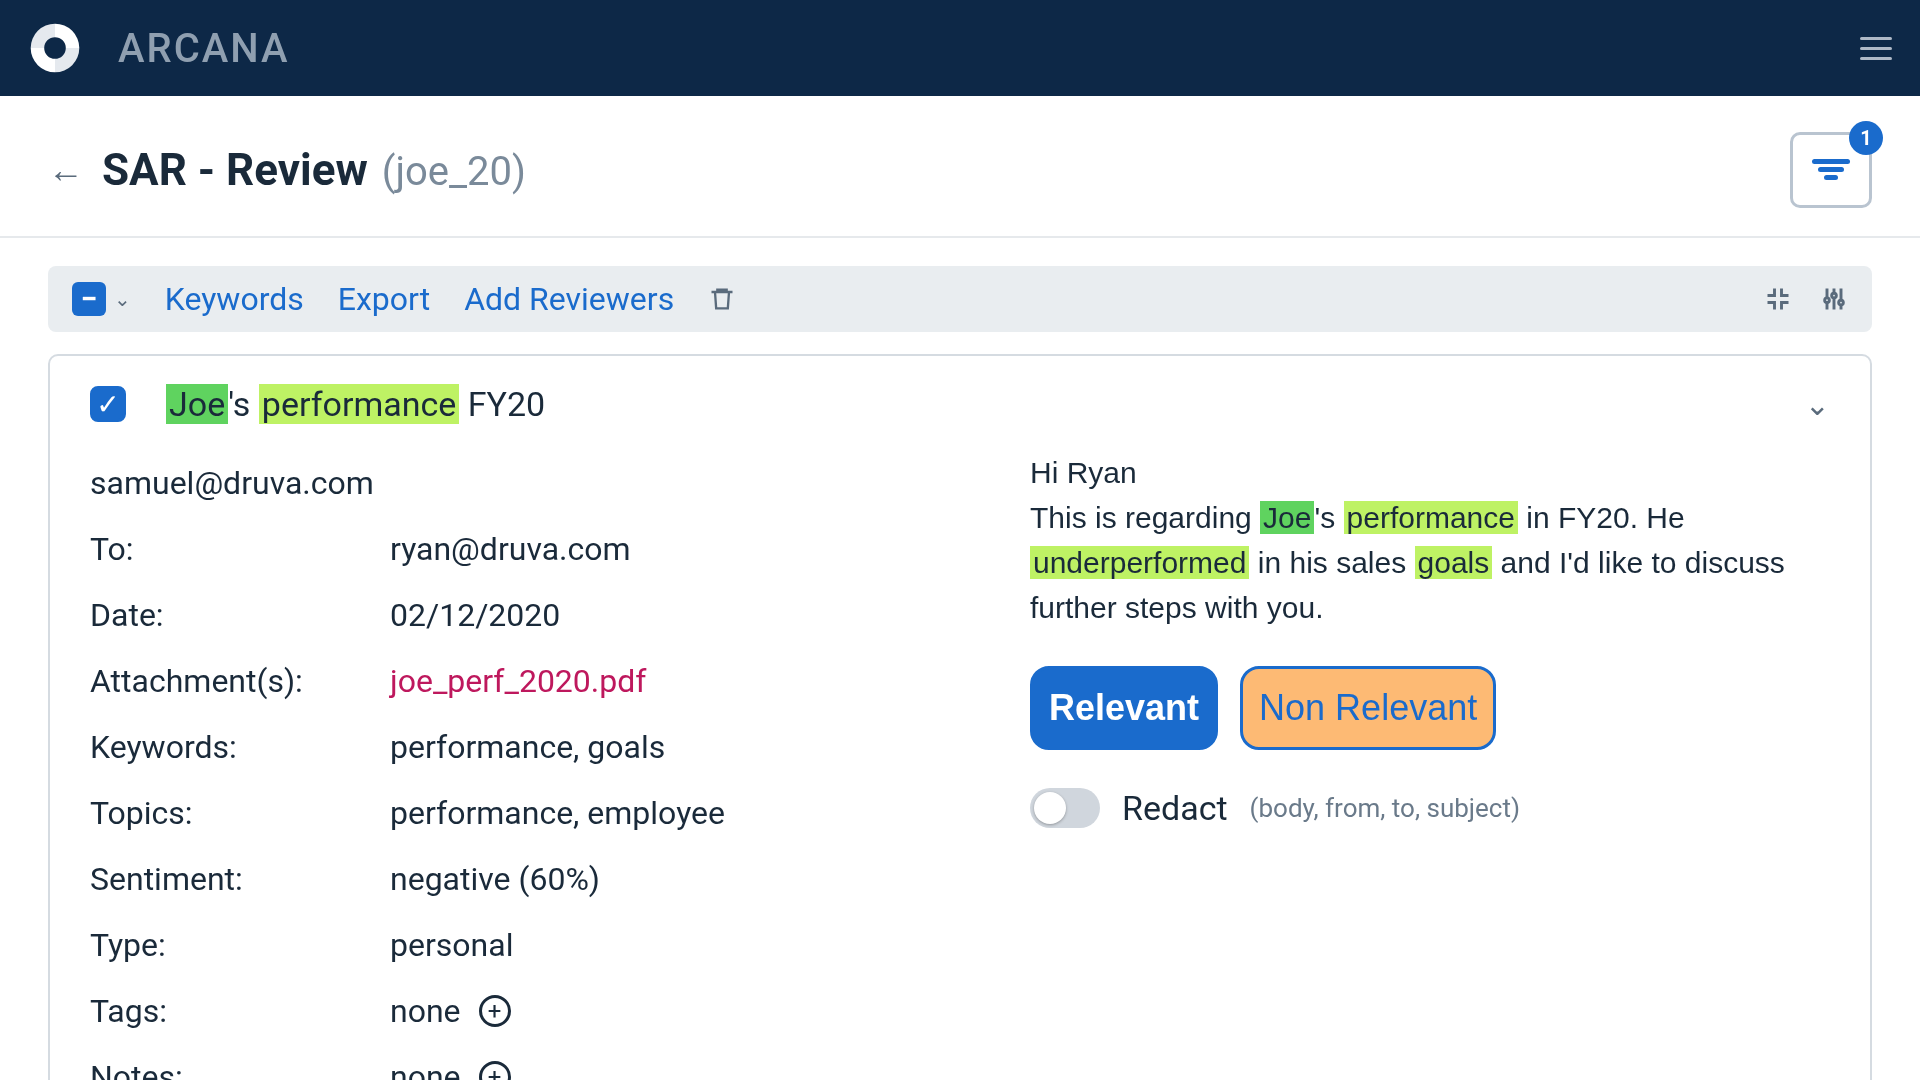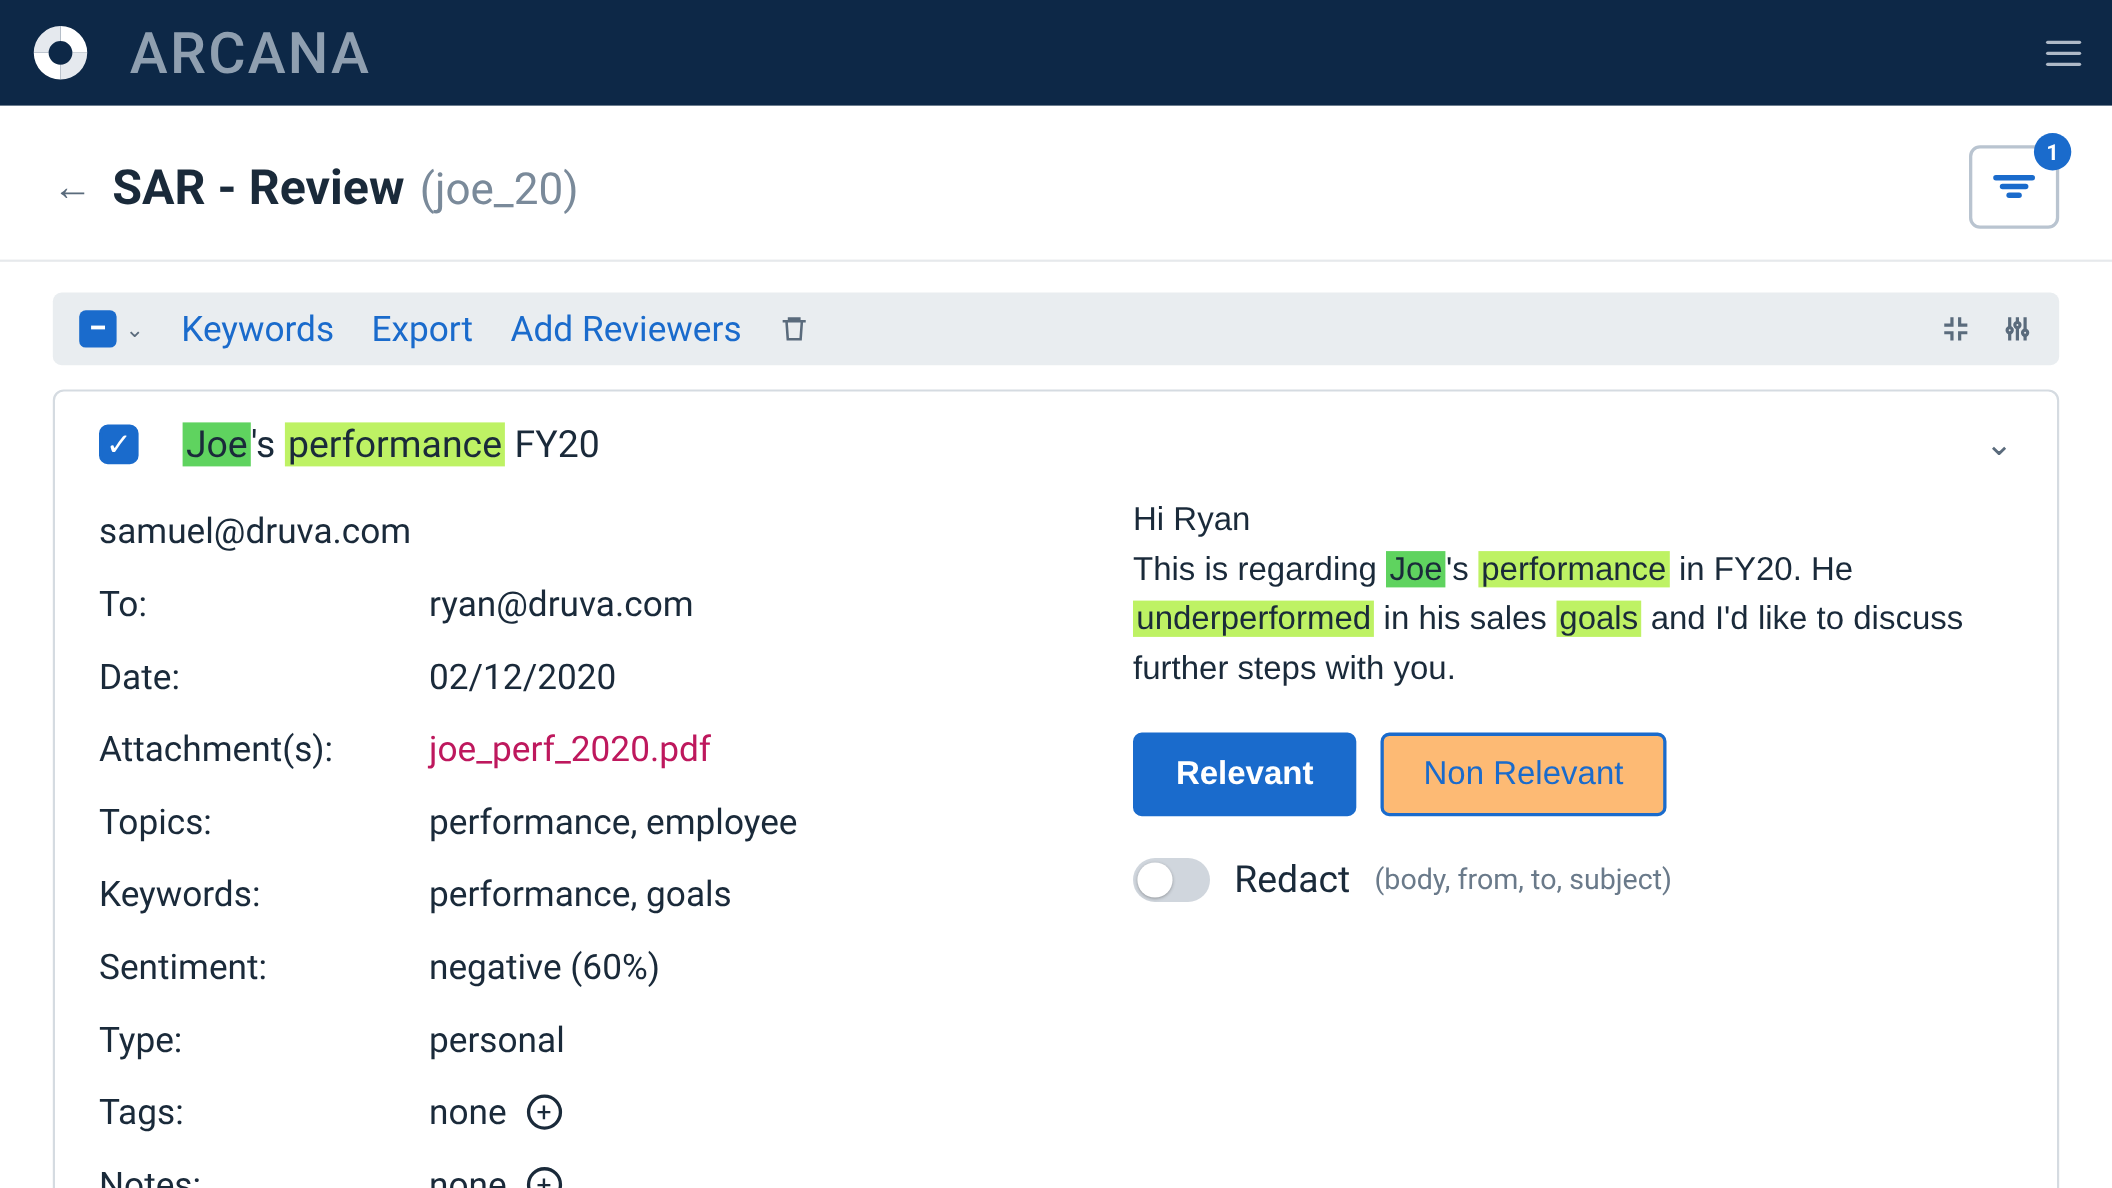--- a/index.html
+++ b/index.html
@@ -1,20 +1,20 @@
 <!DOCTYPE html>
 <html><head>
 <meta charset="utf-8">
 <style>
 * { margin: 0; padding: 0; box-sizing: border-box; }
 body { font-family: -apple-system, BlinkMacSystemFont, "Segoe UI", Roboto, sans-serif; background: #fff; color: #222; width: 1920px; height: 1080px; overflow: hidden; }
 .topbar { background: #0d2847; height: 96px; display: flex; align-items: center; padding: 0 28px; justify-content: space-between; }
 .topbar-left { display: flex; align-items: center; gap: 36px; }
 .logo { width: 54px; height: 54px; }
-.brand { color: #8f9fb0; font-size: 52px; font-weight: 500; letter-spacing: 2px; }
+.brand { color: #8f9fb0; font-size: 40px; font-weight: 500; letter-spacing: 2px; }
 .hamburger { width: 32px; cursor: pointer; }
 .hamburger div { height: 3px; background: #aeb9c7; margin: 7px 0; border-radius: 2px; }
 .page-header { display: flex; align-items: center; justify-content: space-between; padding: 36px 48px 28px 48px; border-bottom: 2px solid #e6e9ec; }
 .page-header-left { display: flex; align-items: center; gap: 18px; }
 .back-arrow { font-size: 36px; color: #5a6b7c; cursor: pointer; user-select: none; line-height: 1; }
 .page-title { font-size: 44px; font-weight: 700; color: #1a2a3a; }
 .page-subtitle { font-size: 40px; color: #7a8a9a; margin-left: 10px; font-weight: 400; }
 .filter-btn { position: relative; border: 3px solid #b9c4d0; border-radius: 10px; width: 82px; height: 76px; display: flex; align-items: center; justify-content: center; cursor: pointer; }
 .filter-icon { width: 38px; height: 28px; }
 .filter-icon div { height: 5px; background: #1a6bcc; border-radius: 3px; margin: 3px auto; }
@@ -42,21 +42,21 @@
 .meta-col { flex: 0 0 880px; }
 .meta-row { display: flex; padding: 14px 0; font-size: 32px; }
 .meta-label { width: 300px; color: #1a2a3a; }
 .meta-value { color: #1a2a3a; display: flex; align-items: center; gap: 18px; }
 .link { color: #be185d; cursor: pointer; }
 .plus-circle { width: 32px; height: 32px; border: 3px solid #1a2a3a; border-radius: 50%; display: flex; align-items: center; justify-content: center; font-size: 24px; cursor: pointer; line-height: 1; }
 .body-col { flex: 1; }
 .email-body { font-family: Liberation Sans, sans-serif; font-size: 30px; line-height: 1.5; color: #1a2a3a; }
 .email-body p { margin-bottom: 0; }
 .action-buttons { display: flex; gap: 22px; margin-top: 36px; }
-.btn { padding: 18px 36px; font-size: 30px; border-radius: 8px; cursor: pointer; border: 3px solid; }
+.btn { padding: 18px 16px; font-size: 36px; border-radius: 19px; cursor: pointer; border: 3px solid; }
 .btn-primary { background: #1a6bcc; border-color: #1a6bcc; color: #fff; font-weight: 600; }
 .btn-secondary { background: #fdba74; border-color: #1a6bcc; color: #1a6bcc; }
 .redact-row { display: flex; align-items: center; gap: 22px; margin-top: 38px; }
 .toggle { width: 70px; height: 40px; background: #d0d6dd; border-radius: 20px; position: relative; cursor: pointer; }
 .toggle-knob { width: 32px; height: 32px; background: #fff; border-radius: 50%; position: absolute; top: 4px; left: 4px; box-shadow: 0 1px 3px rgba(0,0,0,0.3); }
 .redact-label { font-size: 34px; color: #1a2a3a; }
 .redact-hint { font-size: 26px; color: #6a7a8a; }
 svg { display:block; }
 </style>
 </head>
@@ -153,26 +153,26 @@
           </div>
         <div class="meta-row">
             <div class="meta-label">Date:</div>
             <div class="meta-value">02/12/2020</div>
           </div>
         <div class="meta-row">
             <div class="meta-label">Attachment(s):</div>
             <div class="meta-value link">joe_perf_2020.pdf</div>
           </div>
         <div class="meta-row">
+            <div class="meta-label">Keywords:</div>
+            <div class="meta-value">performance, goals</div>
+          </div>
+        <div class="meta-row">
             <div class="meta-label">Topics:</div>
             <div class="meta-value">performance, employee</div>
-          </div>
-        <div class="meta-row">
-            <div class="meta-label">Keywords:</div>
-            <div class="meta-value">performance, goals</div>
           </div>
         <div class="meta-row">
             <div class="meta-label">Sentiment:</div>
             <div class="meta-value">negative (60%)</div>
           </div>
         <div class="meta-row">
             <div class="meta-label">Type:</div>
             <div class="meta-value">personal</div>
           </div>
         <div class="meta-row">

